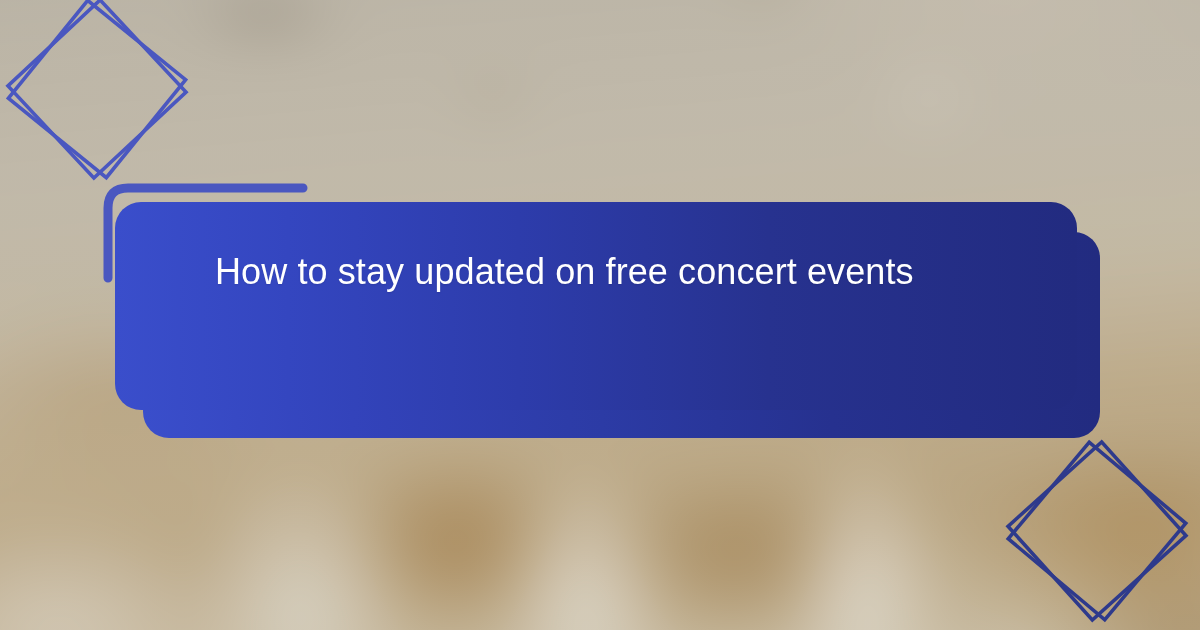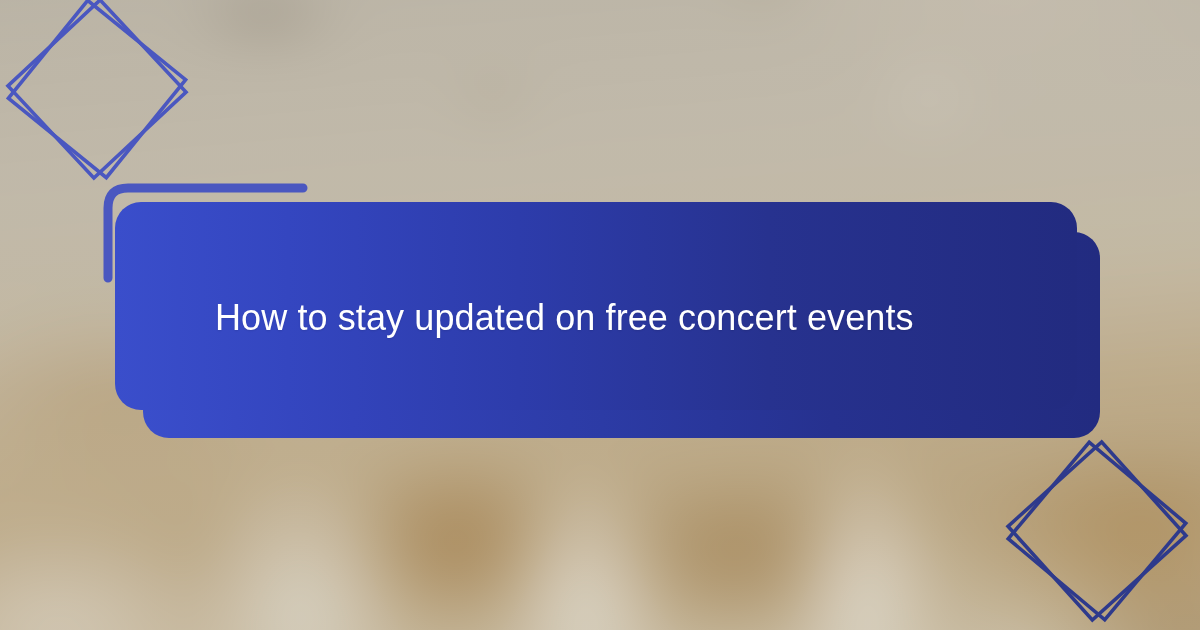--- a/index.html
+++ b/index.html
@@ -93,21 +93,21 @@
 
   .card-front {
     position: absolute;
     left: 115px;
     top: 202px;
     width: 962px;
     height: 208px;
     border-radius: 26px;
     background: linear-gradient(90deg, #3a4ecb 0%, #3446c0 18%, #2d3cab 42%, #27328f 68%, #222b80 100%);
     display: flex;
-    align-items: center;
+    align-items: flex-start;
   }
 
   .card-title {
     color: #ffffff;
     font-size: 36px;
     font-weight: 400;
     letter-spacing: 0.1px;
     line-height: 1.2;
     margin-left: 100px;
     margin-top: 48px;

